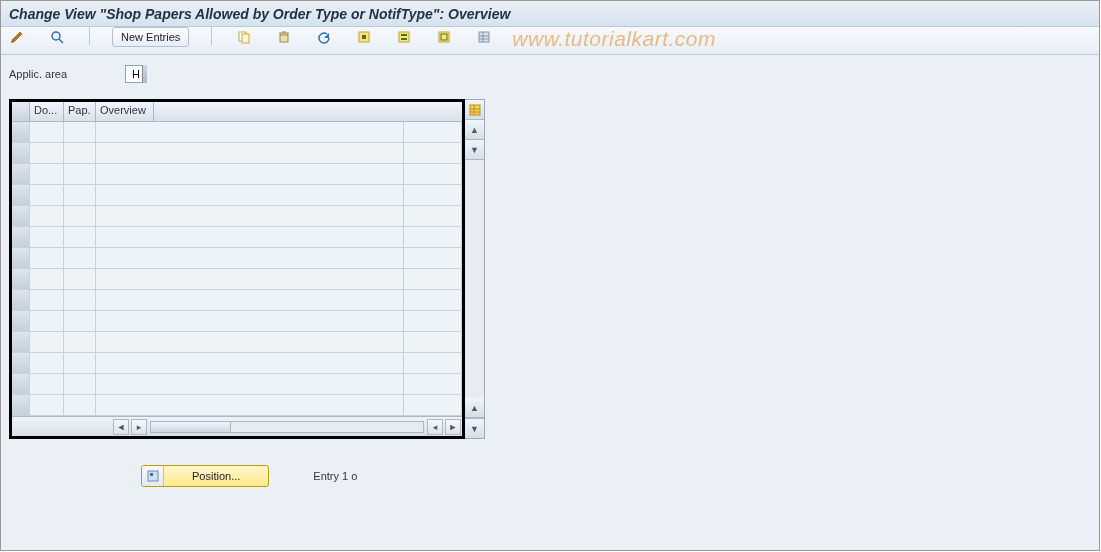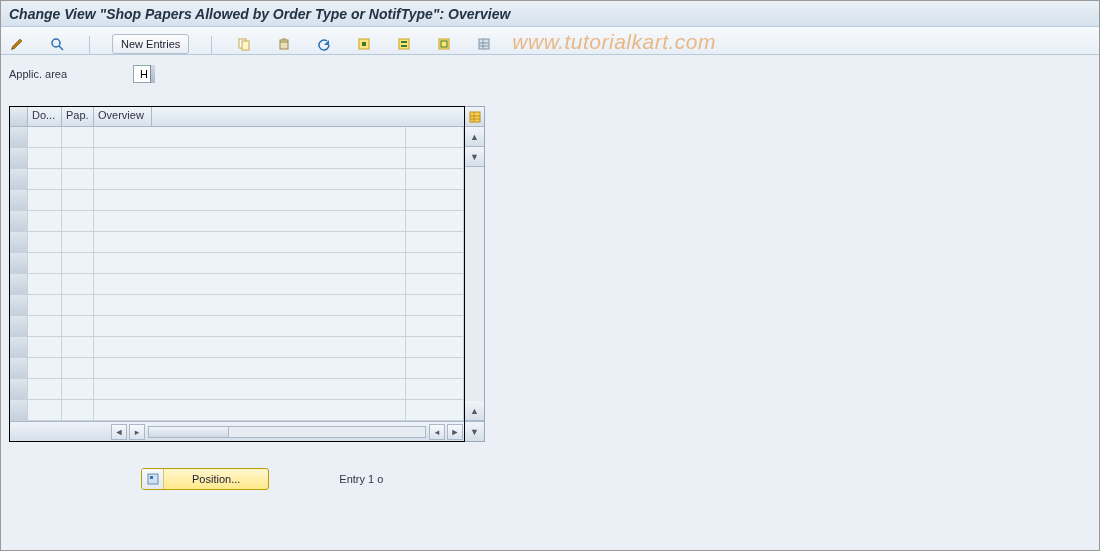--- a/index.html
+++ b/index.html
@@ -30,21 +30,21 @@
       font-weight: bold;
       font-style: italic;
       font-size: 14px;
       color: #223344;
     }
     .toolbar {
       background: linear-gradient(to bottom, #f7fafc 0%, #e7eef6 100%);
       border-bottom: 1px solid #b8c9d9;
       height: 28px;
       display: flex;
-      align-items: flex-end;
+      align-items: flex-start;
       padding: 0 6px;
       gap: 20px;
     }
     .tb-btn {
       width: 20px;
       height: 20px;
       display: inline-flex;
       align-items: center;
       justify-content: center;
       cursor: pointer;
@@ -77,22 +77,22 @@
       font-style: italic;
     }
     .content-area {
       background: #eaf0f6;
       padding: 10px 8px;
       height: calc(100% - 54px);
     }
     .field-row {
       display: flex;
       align-items: center;
-      gap: 24px;
-      margin-bottom: 23px;
+      gap: 16px;
+      margin-bottom: 16px;
     }
     .field-label {
       color: #334;
       font-size: 11px;
       width: 100px;
     }
     .field-box {
       width: 22px;
       height: 18px;
       background: #fff;
@@ -110,21 +110,21 @@
       width:4px;
       background: linear-gradient(to bottom,#d0dae4,#aabaca);
       border-left:1px solid #889;
     }
 
     .table-wrapper {
       display: flex;
       width: 480px;
     }
     .table-main {
-      border: 1px solid #000000;
+      border: 3px solid #000000;
       background: #e3eaf1;
       width: 456px;
     }
     .table-header-row {
       display: flex;
       height: 20px;
       background: linear-gradient(to bottom, #f0f5fa, #d8e2ec);
       border-bottom: 1px solid #aab8c7;
     }
     .th-cell {
@@ -218,21 +218,21 @@
       position:absolute; left:0; top:0; bottom:0;
       width:80px;
       background: linear-gradient(to bottom,#f0f5fa,#cfd9e3);
       border-right:1px solid #aab8c7;
     }
 
     .footer-row {
       margin-top: 26px;
       display: flex;
       align-items: center;
-      gap: 70px;
+      gap: 44px;
       padding-left: 132px;
     }
     .position-btn {
       height: 22px;
       display: inline-flex;
       align-items: center;
       border: 1px solid #b8a000;
       border-radius: 3px;
       background: linear-gradient(to bottom, #fff6cf, #ffe98a);
       cursor: pointer;

